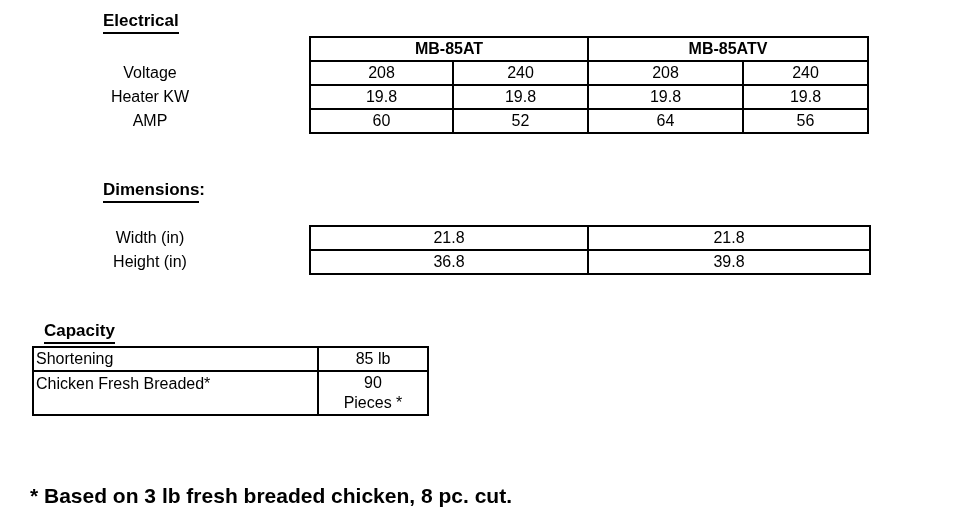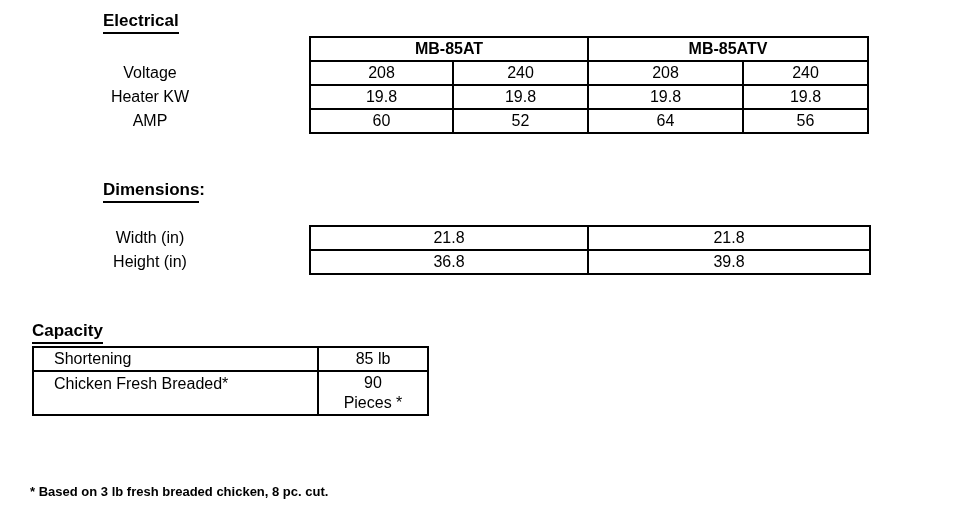--- a/index.html
+++ b/index.html
@@ -48,35 +48,35 @@
     font-weight: bold;
   }
   table.spec td.rowlabel {
     border: none;
     padding-right: 9px;
     background: transparent;
   }
   
   table.cap td.caplabel {
     text-align: left;
-    padding-left: 20px;
+    padding-left: 2px;
   }
   table.cap td.top {
     vertical-align: top;
     padding-top: 2px;
   }
   table.cap td.twoline {
     height: 40px;
     white-space: normal;
   }
   .footnote {
     position: absolute;
     left: 30px;
     top: 484px;
-    font-size: 13px;
+    font-size: 21px;
     font-weight: bold;
     white-space: nowrap;
   }
 </style>
 </head>
 <body>
 
 <div class="heading" style="left:103px; top:11px;">
   <span class="u">Electrical</span>
 </div>
@@ -136,21 +136,21 @@
     <td>21.8</td>
   </tr>
   <tr>
     <td class="rowlabel">Height (in)</td>
     <td>36.8</td>
     <td>39.8</td>
   </tr>
 </tbody>
   </table>
 
-<div class="heading" style="left:32px; top:321px;">
+<div class="heading" style="left:44px; top:321px;">
   <span class="u">Capacity</span>
 </div>
 
 <table class="spec cap" style="left:32px; top:346px;">
   <colgroup>
     <col style="width:285px">
     <col style="width:110px">
   </colgroup>
   <tbody>
       <tr>

